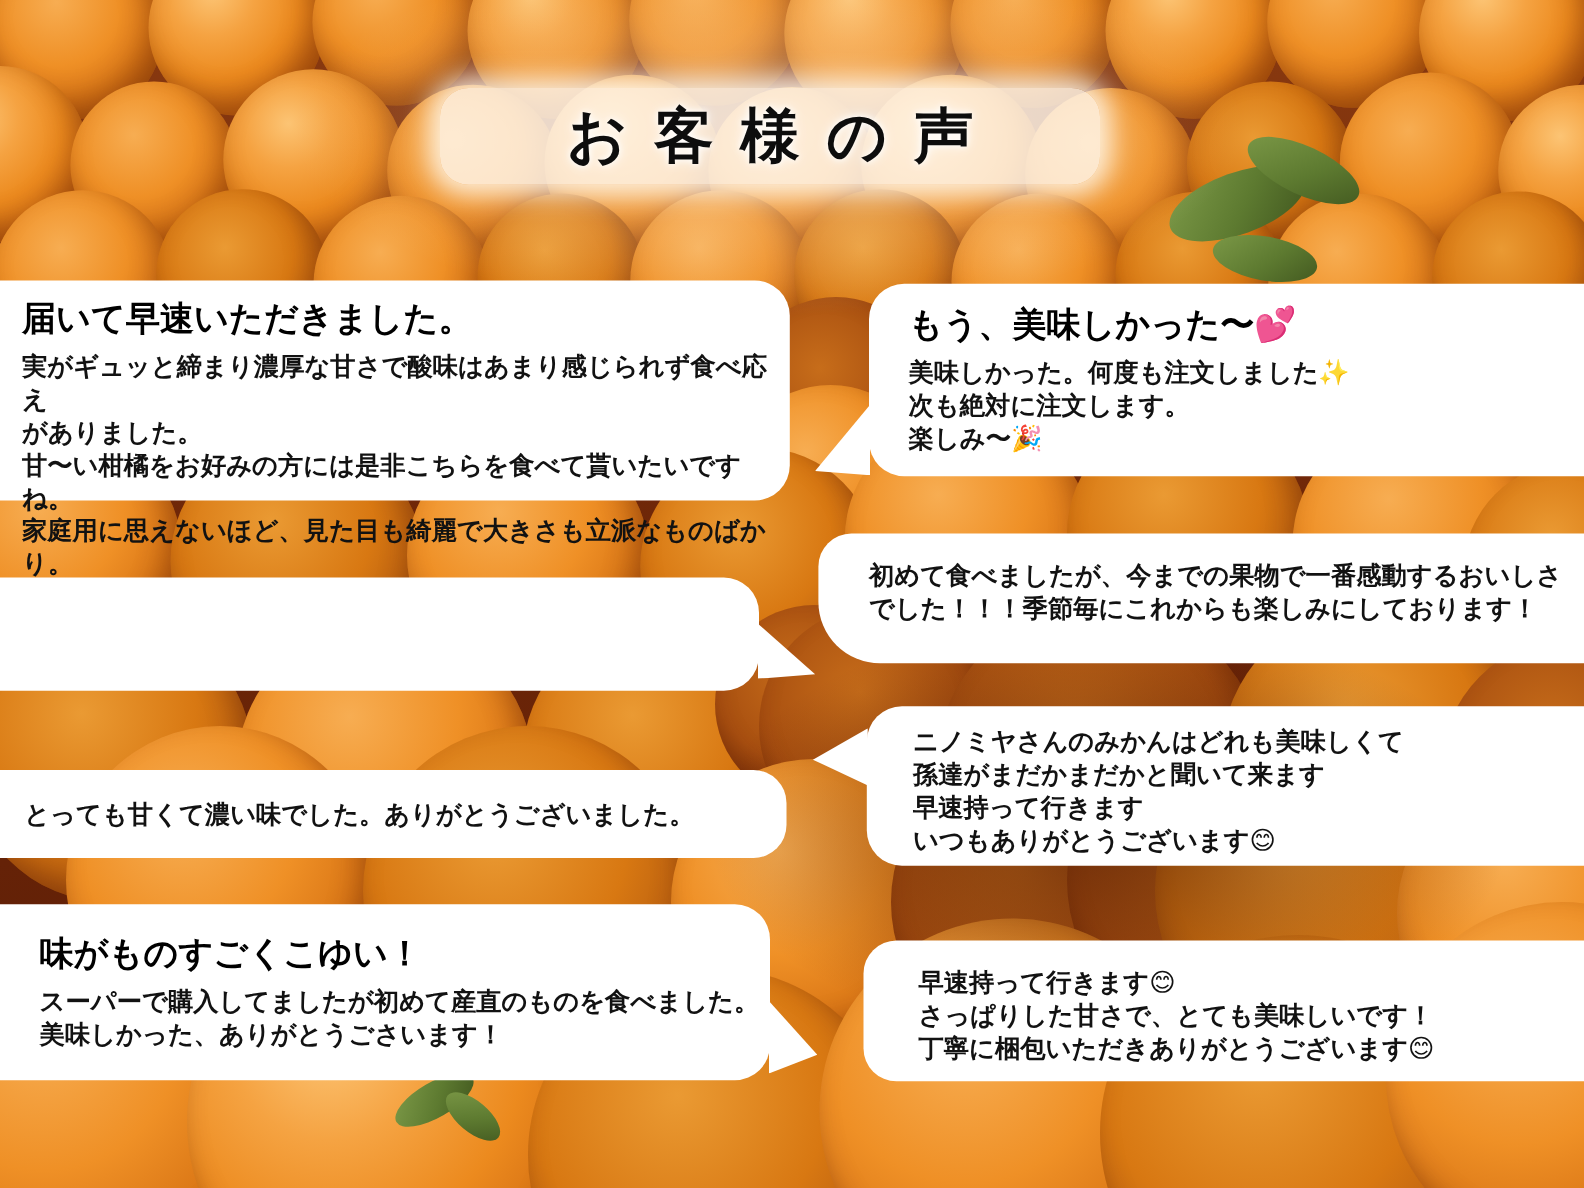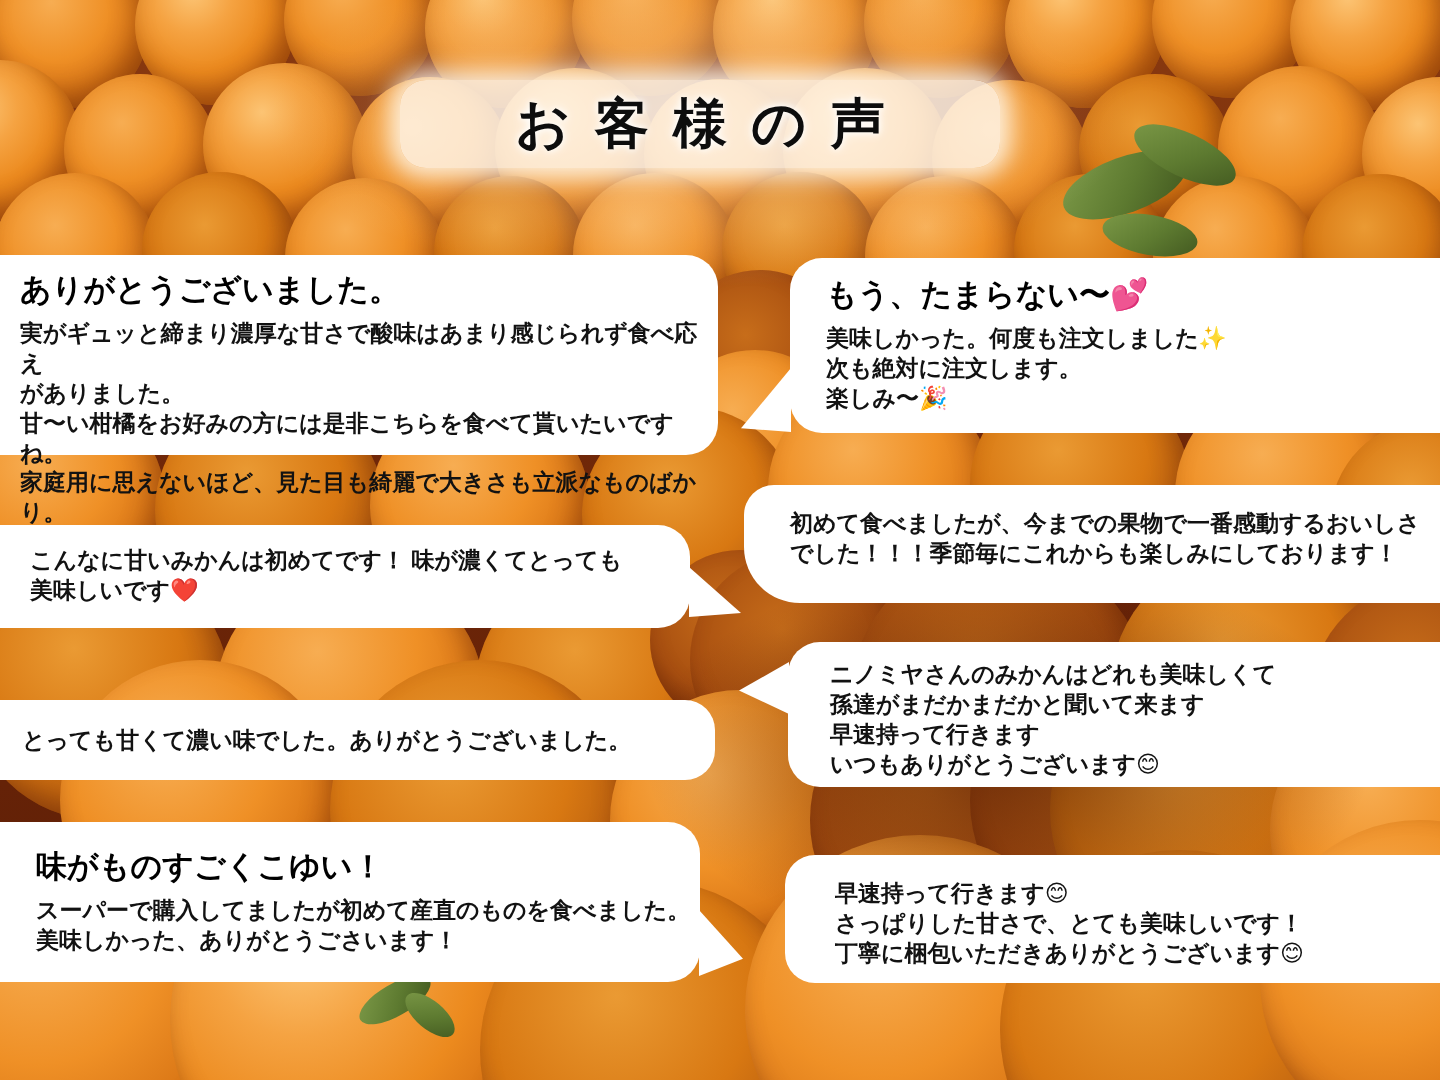--- a/index.html
+++ b/index.html
@@ -124,39 +124,37 @@
       <div class="leaf" style="left: 400px; top: 1001px; width: 60px; height: 28px; transform: rotate(40deg); background: linear-gradient(135deg, rgb(125, 154, 72) 0%, rgb(93, 122, 48) 55%, rgb(65, 87, 31) 100%);"></div>
     </div>
   <div class="shade-br"></div>
   <div class="glow-top"></div>
 
   <div class="banner">
     <h1>お客様の声</h1>
   </div>
 
   <section class="bubble l1">
-    <h2 class="hd">ありがとうございました。</h2>
+    <h2 class="hd">届いて早速いただきました。</h2>
     <p class="bd">実がギュッと締まり濃厚な甘さで酸味はあまり感じられず食べ応え
 がありました。
 甘〜い柑橘をお好みの方には是非こちらを食べて貰いたいですね。
 家庭用に思えないほど、見た目も綺麗で大きさも立派なものばかり。
 しばらく楽しめそうです♪</p>
   </section>
 
   <section class="bubble r1">
-    <h2 class="hd">もう、たまらない〜💕</h2>
+    <h2 class="hd">もう、美味しかった〜💕</h2>
     <p class="bd">美味しかった。何度も注文しました✨
 次も絶対に注文します。
 楽しみ〜🎉</p>
     <span class="tail t-r1"></span>
   </section>
 
   <section class="bubble l2">
-    <p class="bd">こんなに甘いみかんは初めてです！ 味が濃くてとっても
-美味しいです❤️</p>
     <span class="tail t-l2"></span>
   </section>
 
   <section class="bubble r2">
     <p class="bd">初めて食べましたが、今までの果物で一番感動するおいしさ
 でした！！！季節毎にこれからも楽しみにしております！</p>
   </section>
 
   <section class="bubble l3">
     <p class="bd">とっても甘くて濃い味でした。ありがとうございました。</p>

